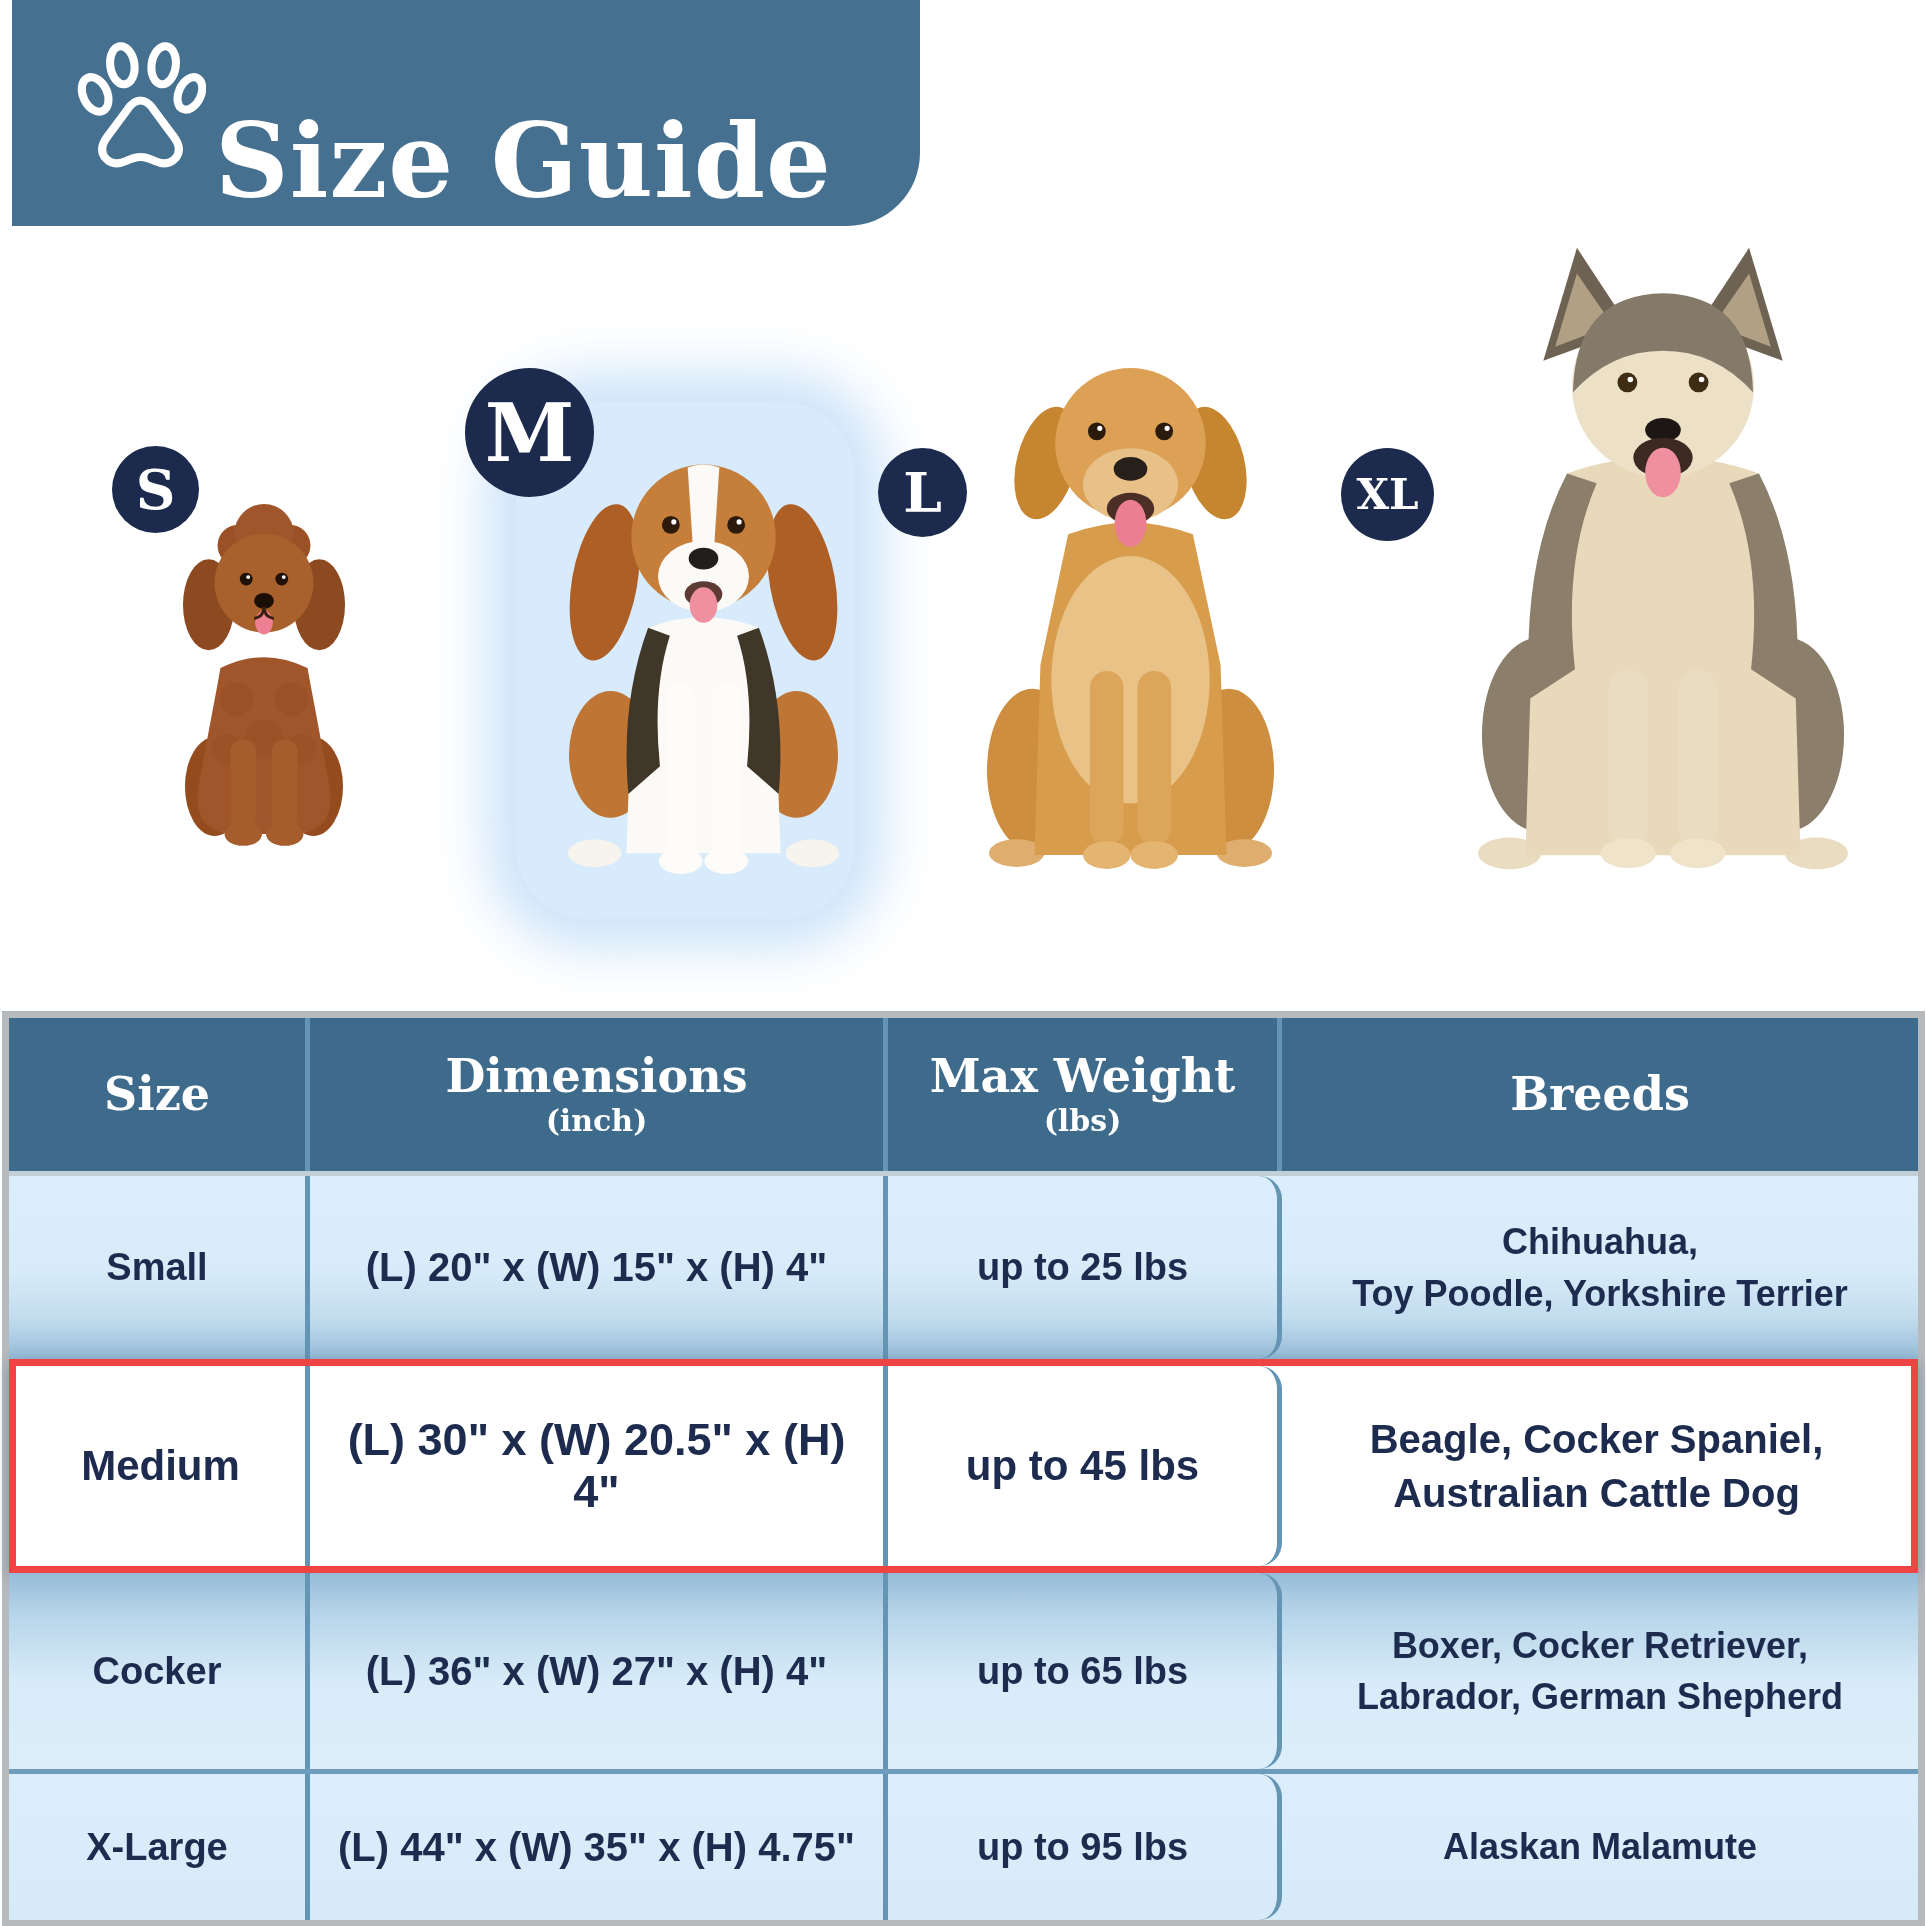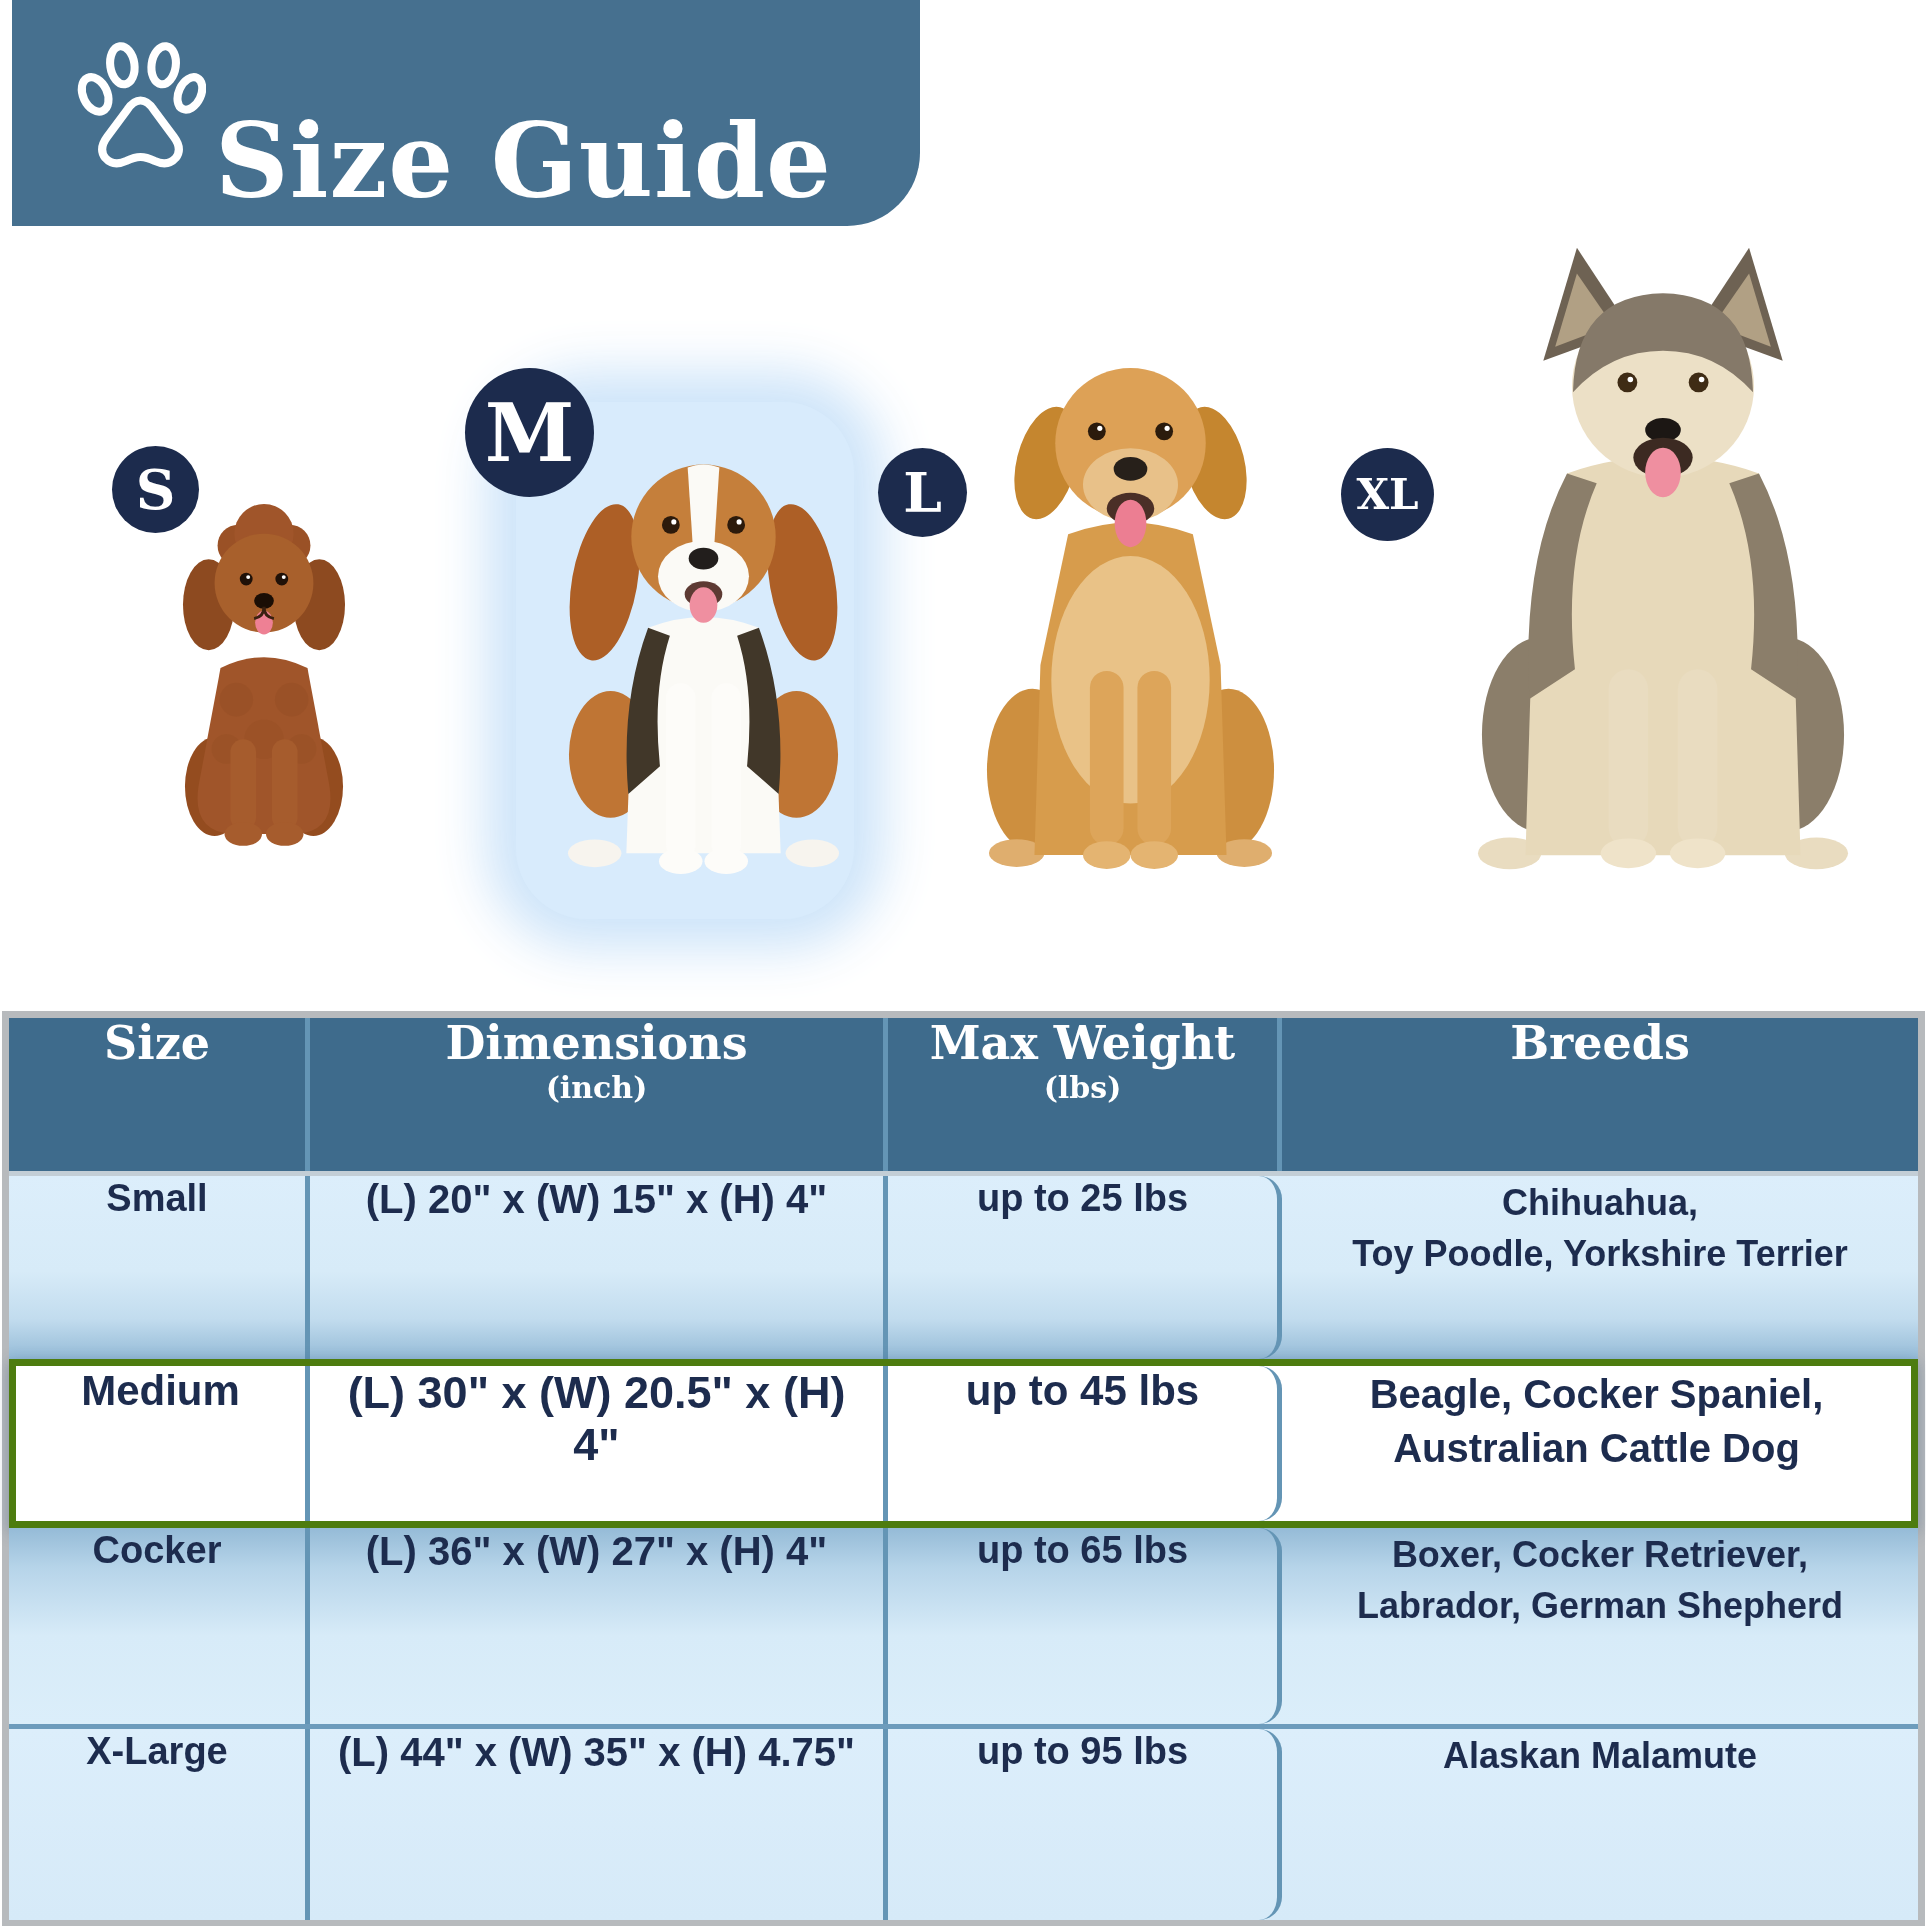--- a/index.html
+++ b/index.html
@@ -28,30 +28,30 @@
   .badge-xl{left:1341px;top:448px;width:93px;height:93px;font-size:42px;}
 
   
   .size-table{position:absolute;left:2px;top:1011px;width:1923px;height:916px;
               box-sizing:border-box;border:7px solid #b7babd;background:#d9ecf9;
               display:flex;flex-direction:column;}
   .t-row{display:grid;grid-template-columns:301px 578px 394px 1fr;box-sizing:border-box;}
   .t-head{height:153px;background:#3e6b8c;}
   .row-small{height:188px;border-top:5px solid #c3ced6;
              background:linear-gradient(180deg,#dceefb 0%,#d7ebf8 52%,#c2dcee 78%,#95bbd7 100%);}
-  .row-medium{height:169px;background:#ffffff;border:7px solid #4d7c0f;
+  .row-medium{height:214px;background:#ffffff;border:7px solid #ef4444;
               grid-template-columns:294px 578px 394px 1fr;
               box-shadow:0 4px 14px rgba(35,70,105,0.35);}
   .row-large{height:196px;
              background:linear-gradient(180deg,#95bbd7 0%,#b6d4e9 20%,#d7ebf8 55%,#dbeefa 100%);}
   .row-xlarge{flex:1;border-top:5px solid #6d9cbc;
               background:linear-gradient(180deg,#dceefb 0%,#d6eaf8 100%);}
-  .cell{display:flex;flex-direction:column;align-items:center;
+  .cell{display:flex;flex-direction:column;align-items:center;justify-content:center;
         text-align:center;border-right:5px solid #6495b5;box-sizing:border-box;
-        color:#1d2c4e;padding:1px 14px;}
+        color:#1d2c4e;padding:12px 14px;}
   .cell:last-child{border-right:none;}
   .t-head .cell{color:#ffffff;font-family:"DejaVu Serif",serif;font-weight:700;}
   .head-label{font-size:46px;line-height:1.05;}
   .head-sub{font-size:30px;line-height:1.1;margin-top:4px;}
   .head-sub:empty{display:none;}
   .c-size{font-size:38px;font-weight:700;}
   .c-dim{font-size:40px;font-weight:700;}
   .c-wt{font-size:38px;font-weight:700;border-radius:23px;}
   .c-br{font-size:36px;font-weight:700;line-height:1.42;}
   .row-medium .c-size{font-size:42px;}

